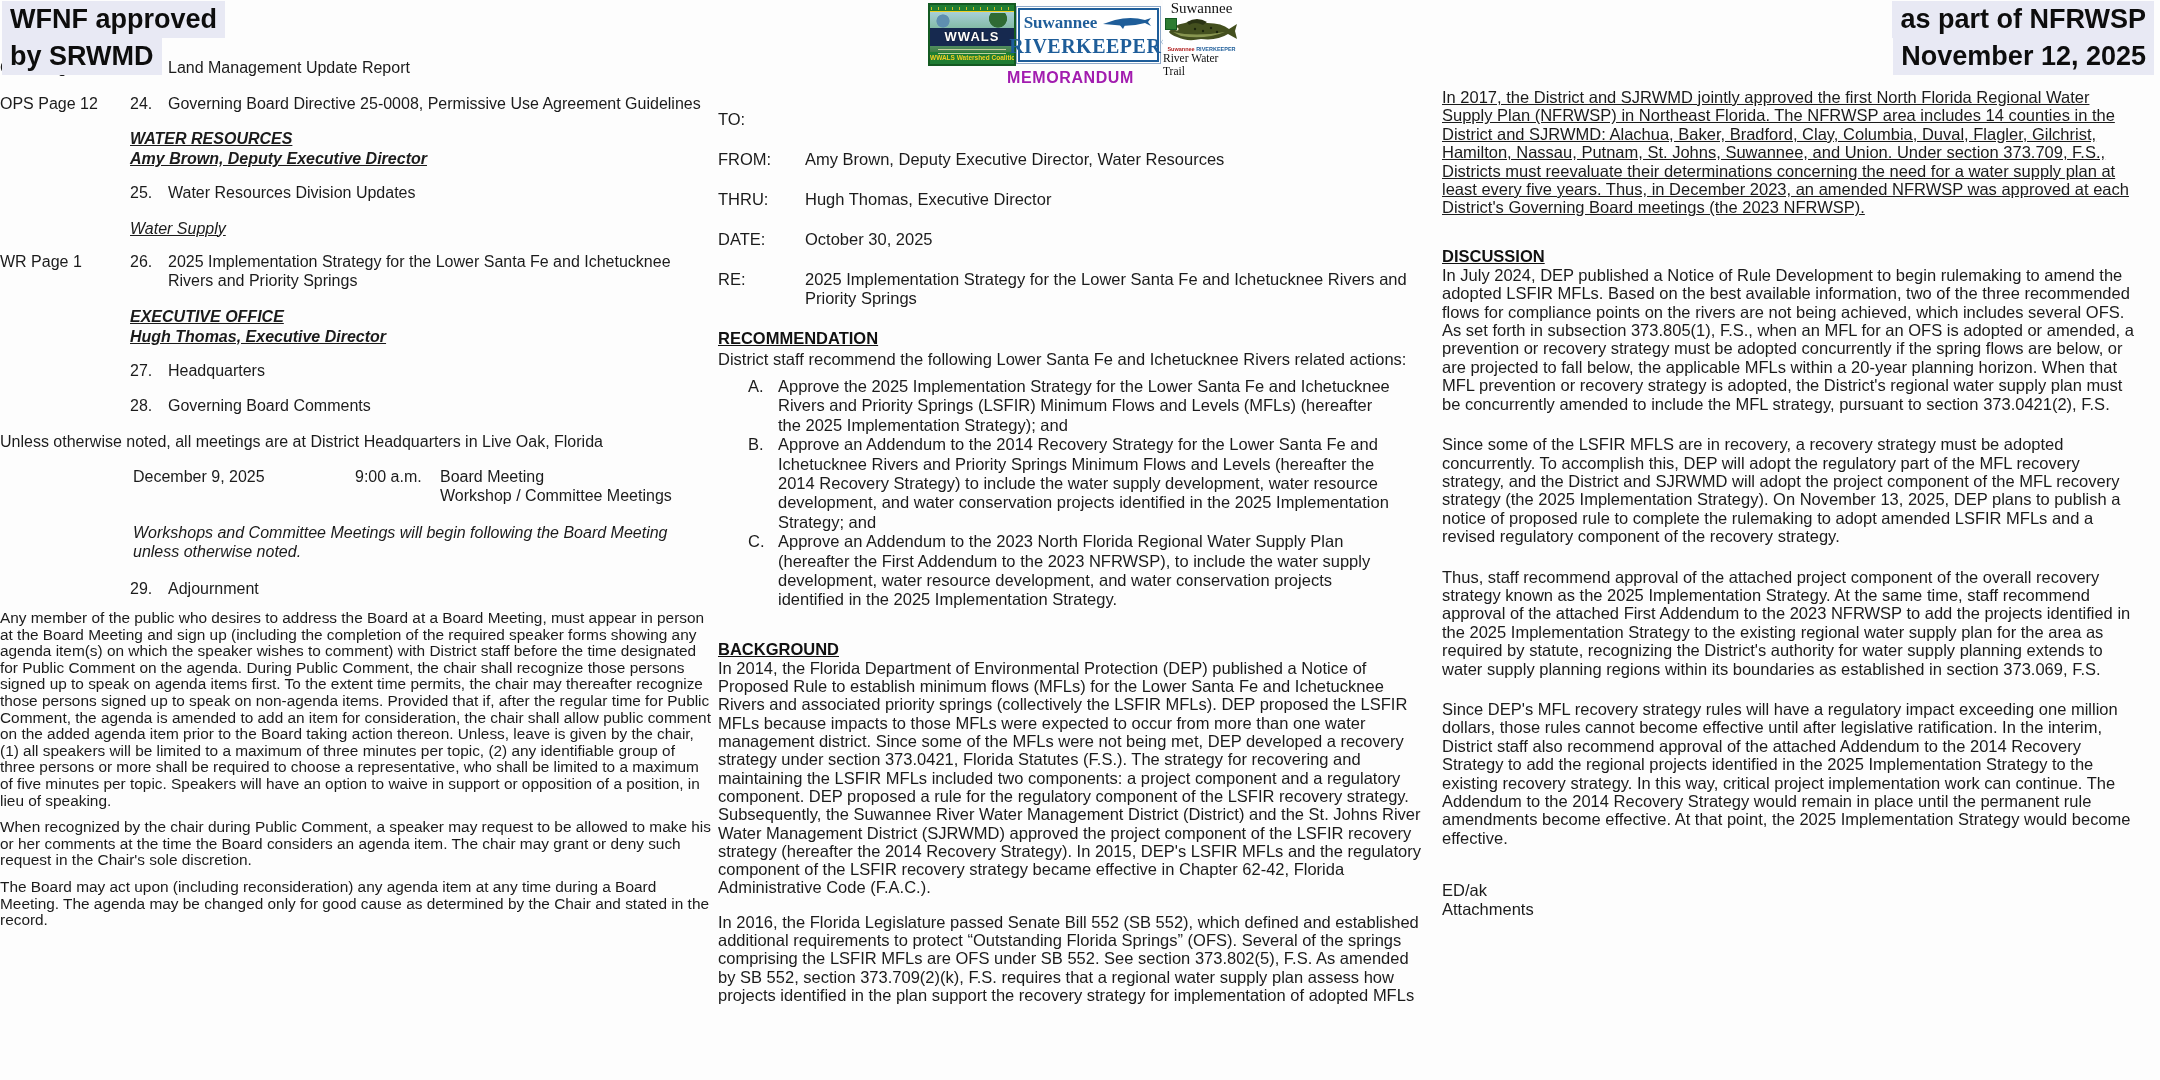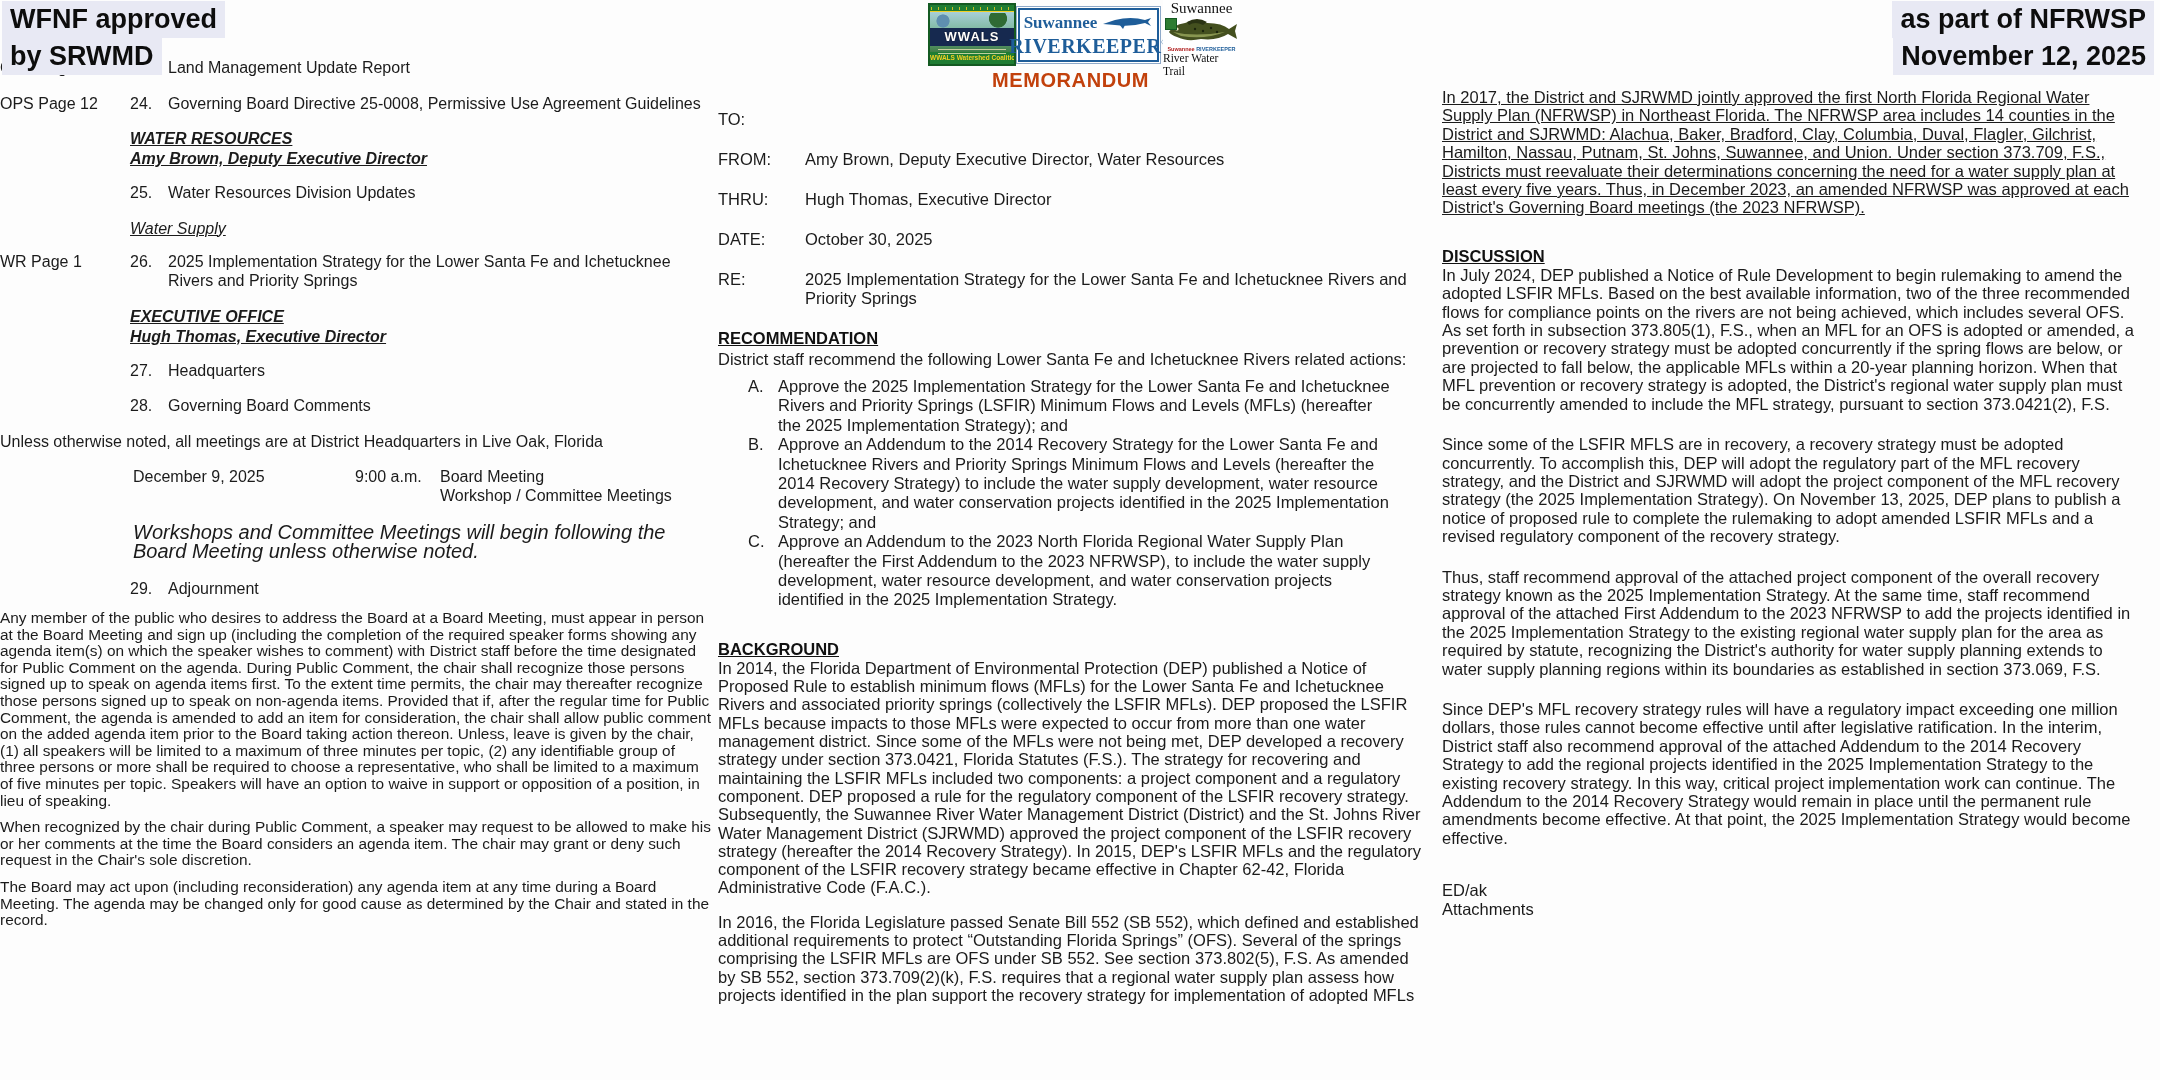--- a/index.html
+++ b/index.html
@@ -51,37 +51,37 @@
     display:flex; flex-direction:column; align-items:center; justify-content:flex-start; }
   .wt-top { font-family:"Liberation Serif", serif; font-size:15px; line-height:16px; color:#111; }
   .wt-fishwrap { position:relative; width:74px; height:30px; }
   .wt-sq { position:absolute; left:0; top:2px; width:12px; height:12px; background:#2e7d32; border:1px solid #145a22; }
   .wt-tiny { font-size:5.5px; line-height:6px; white-space:nowrap; }
   .wt-tiny .red { color:#b22222; font-weight:bold; }
   .wt-tiny .blue { color:#1e5d99; font-weight:bold; }
   .wt-bottom { font-family:"Liberation Serif", serif; font-size:11.5px; line-height:13px; color:#111; }
 
   #memo-title { position:absolute; left:718px; top:69px; width:705px; text-align:center;
-    font-weight:bold; font-size:20px; letter-spacing:.6px; color:#c2410c; z-index:4; }
+    font-weight:bold; font-size:16px; letter-spacing:.6px; color:#a21caf; z-index:4; }
 
   
   .col { position:absolute; color:#1b1b1b; }
   #col-agenda { left:0; top:58px; width:712px; }
   #col-memo   { left:718px; top:110px; width:705px; }
   #col-page2  { left:1442px; top:88px; width:700px; }
 
   
   .agrow { display:grid; grid-template-columns:130px 38px 1fr; font-size:16px; line-height:19.5px; margin-bottom:16px; }
   .agrow .pg { white-space:nowrap; }
   .sechead { margin-left:130px; margin-bottom:14px;font-style:italic; }
   .sechead div { font-weight:bold; text-decoration:underline; font-size:16px; line-height:20px; }
   .subhead { margin-left:130px; margin-bottom:14px; font-style:italic; text-decoration:underline; font-size:16px; line-height:19px; }
   .locnote { font-size:16px; line-height:19px; margin-bottom:16px; }
   .meetrow { margin-left:133px; display:grid; grid-template-columns:222px 85px auto; font-size:16px; line-height:19.5px; margin-bottom:17px; }
-  .wsnote { margin-left:133px; width:565px; font-style:italic; font-size:20px; line-height:19.5px; margin-bottom:17px; }
+  .wsnote { margin-left:133px; width:565px; font-style:italic; font-size:16px; line-height:19.5px; margin-bottom:17px; }
   .legal { font-size:15.4px; line-height:16.6px; margin-bottom:10px; }
 
   
   .mfield { display:grid; grid-template-columns:87px 1fr; font-size:16.5px; line-height:19px; margin-bottom:21px; }
   .mfield:nth-last-child(1) { margin-bottom:16px; }
   .dochead { font-weight:bold; text-decoration:underline; font-size:16.5px; line-height:19px; color:#111; }
   .rec-intro { font-size:16.5px; line-height:19px; margin:2px 0 8px 0; }
   .rec-list { margin-left:30px; }
   .rec-item { display:grid; grid-template-columns:30px 620px; font-size:16.5px; line-height:19.4px; }
   .para { font-size:16.5px; line-height:18.3px; margin-bottom:16px; }

